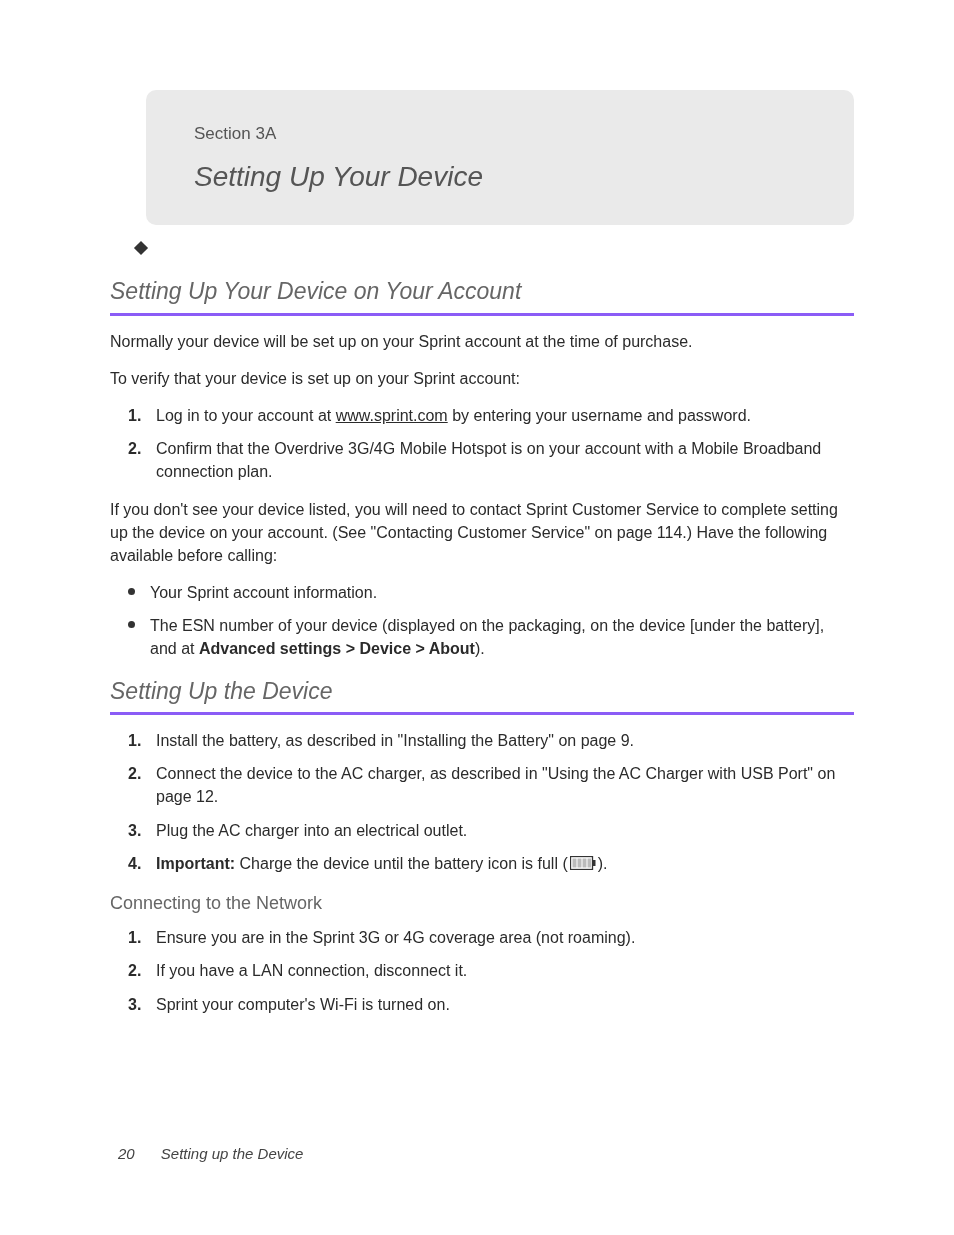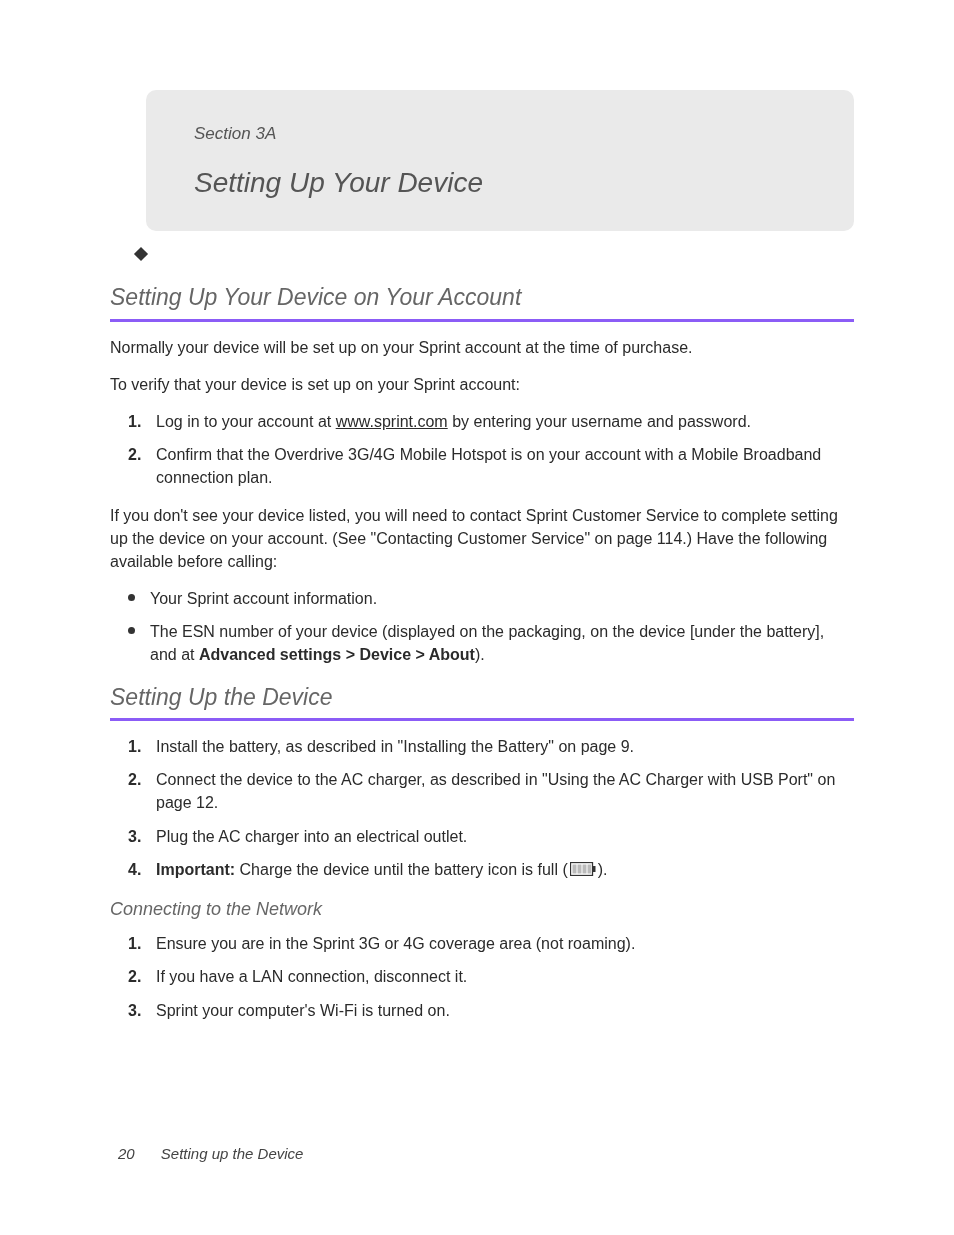--- a/index.html
+++ b/index.html
@@ -17,24 +17,23 @@
       padding: 90px 100px 0 110px;
     }
     .header-block {
       background: #eaeaea;
       border-radius: 10px;
       padding: 32px 30px 28px 48px;
       margin-left: 36px;
       margin-bottom: 18px;
     }
     .section-label {
-      font-style: italic;
       color: #555;
       font-size: 17px;
-      margin-bottom: 16px;
+      margin-bottom: 10px;
     }
     .section-title {
       font-style: italic;
       font-weight: normal;
       color: #555;
       font-size: 28px;
     }
     .toc {
       margin-left: 20px;
       margin-bottom: 22px;
@@ -107,21 +106,20 @@
       top: 7px;
       left: 0;
       width: 7px;
       height: 7px;
       background: #333;
       border-radius: 50%;
     }
     .link { text-decoration: underline; }
     .bold { font-weight: bold; }
     .h3 {
-      font-style: italic;
       color: #666;
       font-size: 18px;
       margin-bottom: 10px;
       margin-top: 10px;
     }
     .battery-icon {
       display: inline-block;
       vertical-align: middle;
       margin: 0 2px;
     }

